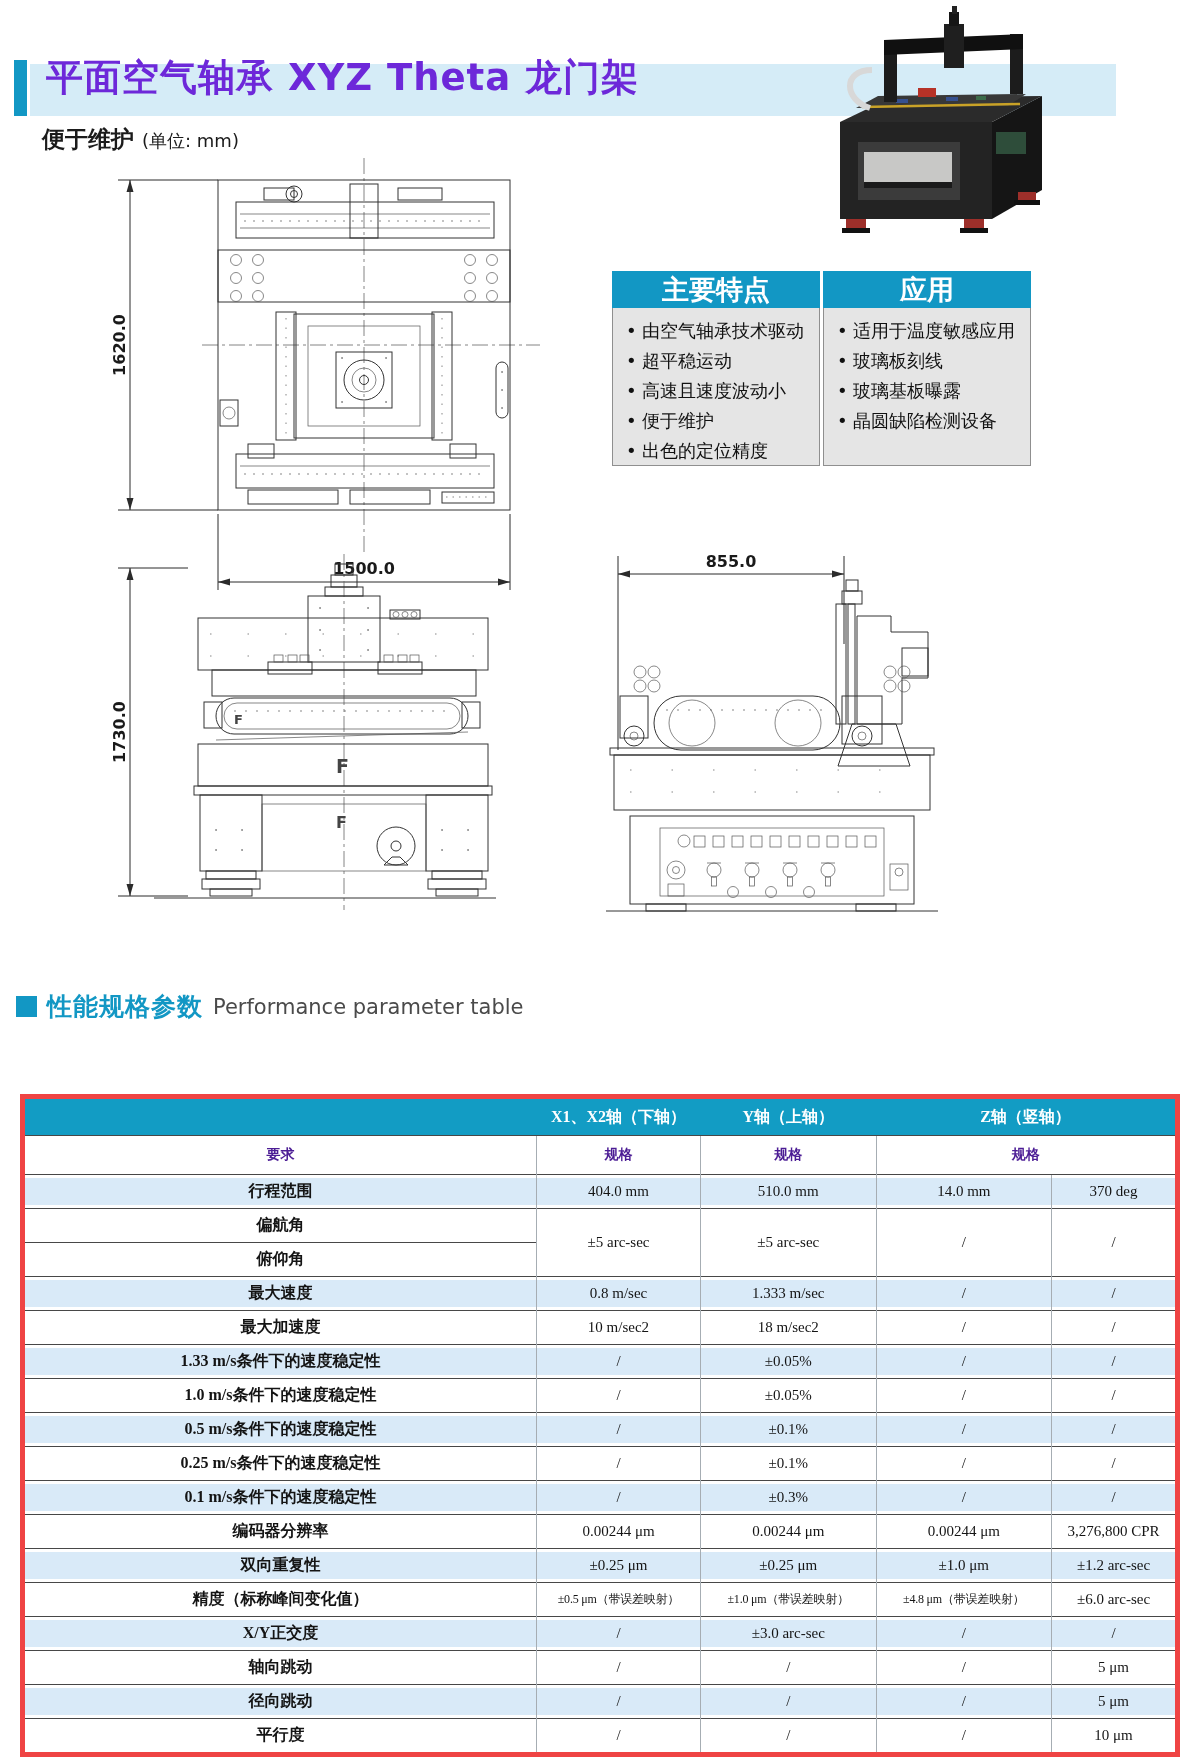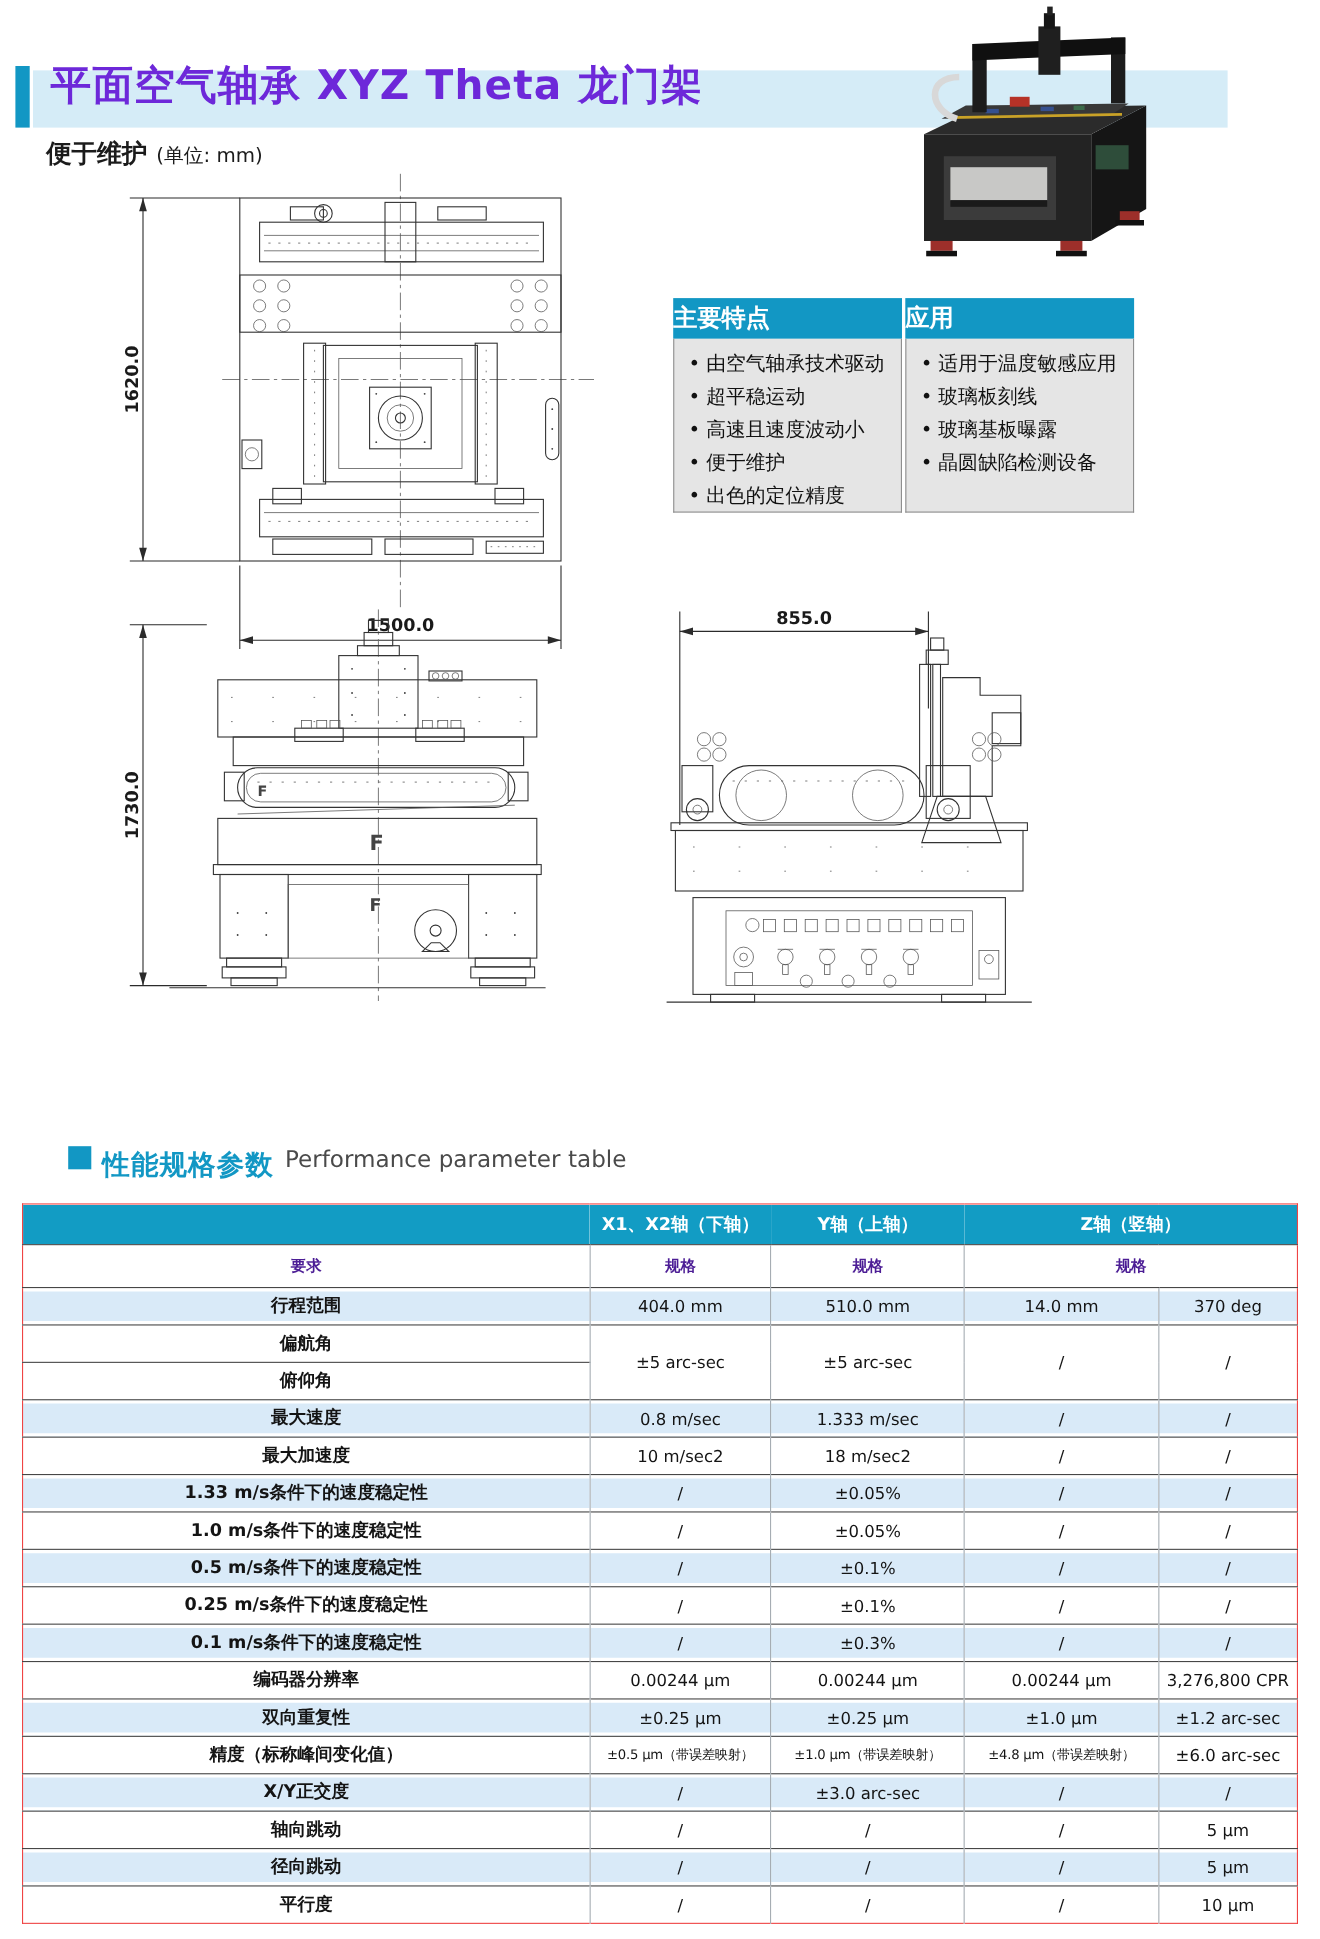--- a/index.html
+++ b/index.html
@@ -29,35 +29,35 @@
   .dim{stroke:#2b2b2b;stroke-width:1;fill:none;}
   .arr{fill:#2b2b2b;stroke:none;}
   .dimtxt{font-family:"DejaVu Sans","Liberation Sans",sans-serif;font-size:16px;font-weight:600;fill:#1a1a1a;}
   .ftxt{font-family:"DejaVu Sans","Liberation Sans",sans-serif;font-weight:600;fill:#444;}
   .dots{stroke:#444;stroke-width:1.6;fill:none;stroke-linecap:round;}
 
   
   .info-boxes{position:absolute;left:612px;top:271px;width:420px;display:flex;gap:3px;z-index:2;}
   .info-box{width:208px;}
   .info-box-header{height:37px;line-height:37px;background:#1297c4;color:#fff;
-    font-size:22px;font-weight:bold;text-align:left;}
+    font-size:27px;font-weight:bold;text-align:center;}
   .info-box-body{border:1px solid #8f8f8f;border-top:none;height:158px;padding:8px 10px 0 12px;box-sizing:border-box;background:#e5e5e5;}
   .info-box-body ul{list-style:none;margin:0;padding:0;}
   .info-box-body li{position:relative;padding-left:17px;font-size:18px;line-height:30px;color:#111;font-weight:500;white-space:nowrap;}
   .info-box-body li::before{content:"•";position:absolute;left:1px;top:0;font-size:18px;color:#111;}
 
   
-  .spec-header{position:absolute;left:16px;top:1042px;display:flex;margin-left:46px;}
+  .spec-header{position:absolute;left:16px;top:990px;display:flex;align-items:center;}
   .spec-square{width:21px;height:21px;background:#1297c4;margin-right:10px;}
   .spec-title-zh{font-size:25px;font-weight:bold;color:#1297c4;letter-spacing:1px;}
   .spec-title-en{font-size:21px;color:#4a4a4a;margin-left:10px;}
 
   
   .spec-table-wrap{position:absolute;left:20px;top:1094px;width:1160px;}
-  table.spec{width:100%;border-collapse:collapse;table-layout:fixed;border:1px solid #ef4444;}
+  table.spec{width:100%;border-collapse:collapse;table-layout:fixed;border:5px solid #ef4444;font-family:Liberation Serif, serif;}
   table.spec th,table.spec td{text-align:center;vertical-align:middle;padding:0 4px;overflow:hidden;}
   table.spec tr.main th{background:#129cc4;color:#fff;font-size:16px;font-weight:bold;height:36px;border:none;}
   table.spec tr.sub td{font-size:14px;font-weight:bold;height:38px;color:#4c1d95;}
   table.spec tbody td{height:33px;font-size:15px;color:#141414;}
   table.spec tr.sub td,table.spec tbody td{border-top:1px solid #474747;}
   table.spec tr.sub td + td,table.spec tbody td + td{border-left:1px solid #a6adb3;}
   table.spec tbody td.lbl{font-size:16px;font-weight:600;}
   table.spec tbody tr.shade td{background:#d9eaf8;box-shadow:inset 0 3px 0 0 #fff,inset 0 -3px 0 0 #fff;}
   table.spec tbody td.sm{font-size:12px;letter-spacing:-0.2px;}
 </style>

